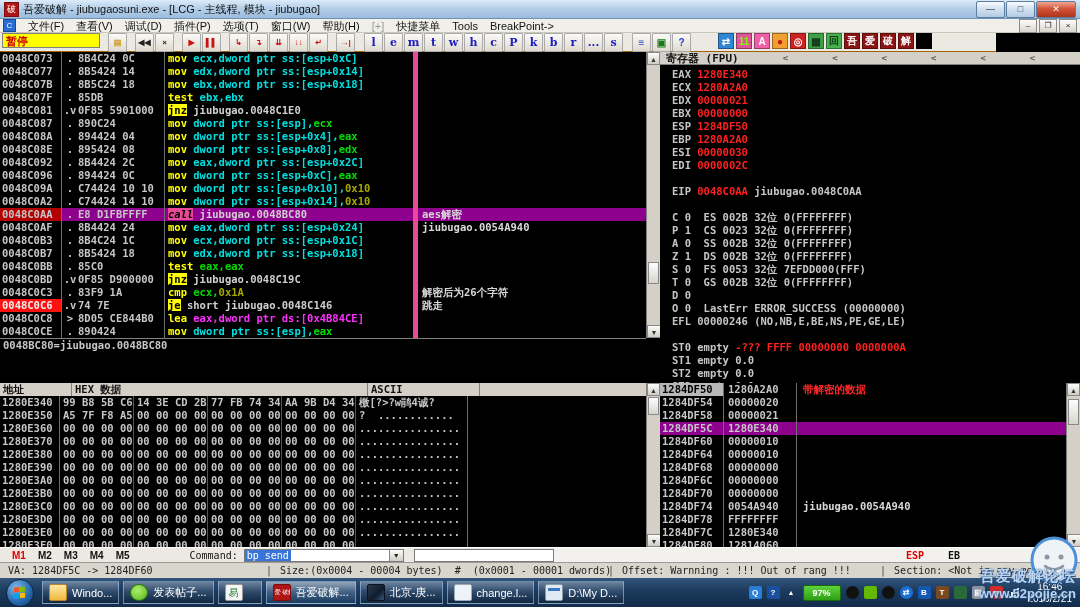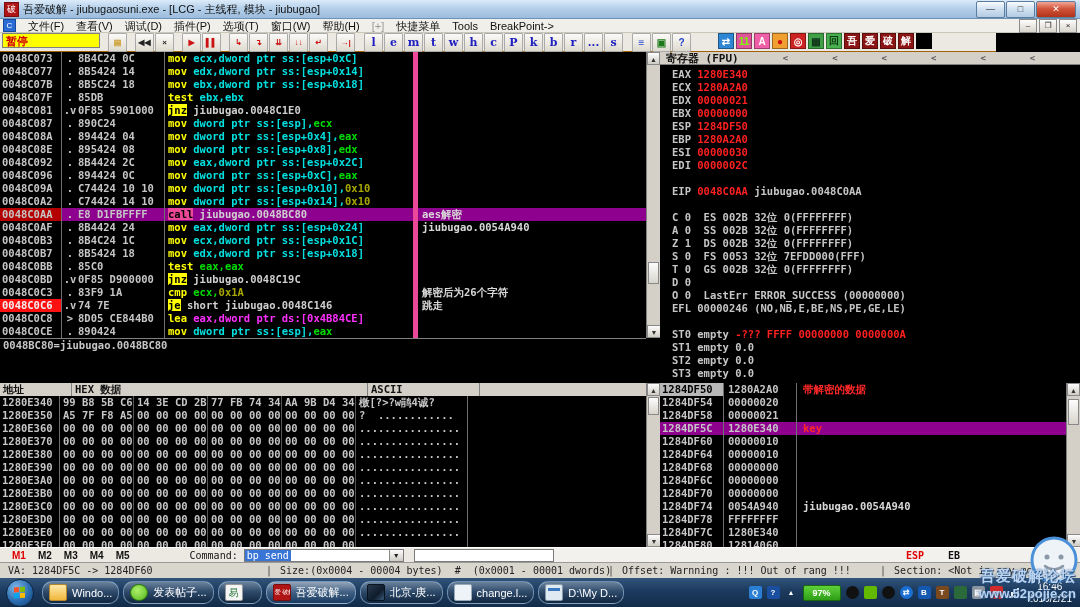--- a/index.html
+++ b/index.html
@@ -55,21 +55,21 @@
   .daddr.bpd{background:#b40000;}
   .daddr.bpr{background:#ff1010;color:#f0f0f0;}
   .ddec{width:16px;text-align:center;color:#c6c6c6;flex:0 0 auto;}
   .dhex{width:86px;color:#c6c6c6;flex:0 0 auto;border-right:1px solid #6e6e6e;}
   .dinstr{width:253px;padding-left:3px;box-sizing:border-box;border-right:5px solid #ec4899;flex:0 0 auto;overflow:hidden;}
   .dcmt{flex:1;padding-left:4px;color:#d8d8d8;overflow:hidden;}
   .drow.sel{background:#8e008e;}
   .tk-m{color:#ffff00}.tk-c{color:#00e0e0}.tk-g{color:#00dd00}.tk-n{color:#a8a800}
   .tk-p{color:#ff30ff}.tk-w{color:#cfcfcf}
   .tk-j{background:#ffff00;color:#000;}
-  .tk-cl{background:#ec4899;color:#000;}
+  .tk-cl{background:#ec4899;color:#000;font-style:italic;}
 
   .vscroll{position:absolute;width:14px;background:#d4d0c8;border-left:1px solid #808080;box-sizing:border-box;}
   .sarrow{height:13px;font-size:7px;text-align:center;line-height:13px;color:#333;
     background:linear-gradient(#fdfdfd,#cfccc3);border:1px solid #888;box-sizing:border-box;}
   .sthumb{position:absolute;left:1px;width:11px;background:linear-gradient(#fdfdfd,#d8d5cc);border:1px solid #888;box-sizing:border-box;}
 
   #infoline{position:absolute;left:0;top:286px;width:646px;height:13px;line-height:13px;background:#000;
     border-top:1px solid #808080;color:#c6c6c6;padding-left:3px;box-sizing:border-box;}
   #infogap{position:absolute;left:0;top:299px;width:660px;height:32px;background:#000;}
 
@@ -129,21 +129,21 @@
   .sbsep{color:#444;}
 
   
   #taskbar{position:absolute;top:578px;left:0;width:1080px;height:29px;
     background:linear-gradient(#33557b,#1d3c60 40%,#122b49);display:flex;align-items:center;box-sizing:border-box;}
   #start-orb{width:26px;height:26px;border-radius:50%;margin:0 8px 0 6px;flex:0 0 auto;
     background:radial-gradient(circle at 35% 30%,#7fb8e8,#2a6cb0 55%,#123c6e);
     border:1px solid #0c2540;display:flex;align-items:center;justify-content:center;}
   .flag{width:12px;height:12px;display:grid;grid-template-columns:5px 5px;grid-template-rows:5px 5px;gap:1px;transform:skewY(-4deg);}
   .flag i{display:block;}
-  .taskbtn{height:23px;min-width:44px;max-width:96px;margin-right:4px;border-radius:10px;flex:0 0 auto;
+  .taskbtn{height:23px;min-width:44px;max-width:96px;margin-right:4px;border-radius:0;flex:0 0 auto;
     border:1px solid rgba(170,205,240,.55);display:flex;align-items:center;padding:0 6px;gap:5px;
     background:linear-gradient(rgba(255,255,255,.30),rgba(255,255,255,.08) 48%,rgba(0,0,0,.18));
     color:#fff;font-size:11px;white-space:nowrap;overflow:hidden;box-sizing:border-box;}
   .taskbtn.active{background:linear-gradient(rgba(255,255,255,.5),rgba(180,215,250,.25) 48%,rgba(40,90,140,.3));}
   .tklabel{overflow:hidden;text-overflow:ellipsis;}
   .tic{width:16px;height:15px;flex:0 0 auto;border-radius:2px;display:flex;align-items:center;justify-content:center;
     font-size:8px;color:#fff;overflow:hidden;}
   .ic-explorer{background:linear-gradient(#ffe9a8,#f0b73c);border:1px solid #b8872a;}
   .ic-browser{background:radial-gradient(circle at 40% 35%,#aef06a,#53b51e);border-radius:50%;border:1px solid #2f7a10;}
   .ic-yi{background:#f5f5f5;color:#2a7a3a;border:1px solid #999;font-size:10px;}
@@ -334,40 +334,41 @@
           <div class="regline"><span class="regname">EDX </span><span class="regval">00000021</span></div>
           <div class="regline"><span class="regname">EBX </span><span class="regval">00000000</span></div>
           <div class="regline"><span class="regname">ESP </span><span class="regval">1284DF50</span></div>
           <div class="regline"><span class="regname">EBP </span><span class="regval">1280A2A0</span></div>
           <div class="regline"><span class="regname">ESI </span><span class="regval">00000030</span></div>
           <div class="regline"><span class="regname">EDI </span><span class="regval">0000002C</span></div>
           <div class="regline">&nbsp;</div>
           <div class="regline"><span class="regname">EIP </span><span class="regval">0048C0AA</span><span class="regmod"> jiubugao.0048C0AA</span></div>
           <div class="regline">&nbsp;</div>
           <div class="regline gray pre">C 0  ES 002B 32位 0(FFFFFFFF)</div>
+          <div class="regline gray pre">P 1  CS 0023 32位 0(FFFFFFFF)</div>
           <div class="regline gray pre">A 0  SS 002B 32位 0(FFFFFFFF)</div>
           <div class="regline gray pre">Z 1  DS 002B 32位 0(FFFFFFFF)</div>
           <div class="regline gray pre">S 0  FS 0053 32位 7EFDD000(FFF)</div>
           <div class="regline gray pre">T 0  GS 002B 32位 0(FFFFFFFF)</div>
           <div class="regline gray pre">D 0</div>
           <div class="regline gray pre">O 0  LastErr ERROR_SUCCESS (00000000)</div>
           <div class="regline gray pre">EFL 00000246 (NO,NB,E,BE,NS,PE,GE,LE)</div>
           <div class="regline">&nbsp;</div>
           <div class="regline"><span class="gray pre">ST0 empty </span><span class="strip0 pre">-??? FFFF 00000000 0000000A</span></div>
           <div class="regline gray pre">ST1 empty 0.0</div>
           <div class="regline gray pre">ST2 empty 0.0</div>
           <div class="regline gray pre">ST3 empty 0.0</div>
         </div>
     </div>
 
     <div id="stack" class="mono">
         <div class="prow srow"><span class="sa mark">1284DF50</span><span class="sv">1280A2A0</span><span class="sc cmt-r">带解密的数据</span></div>
         <div class="prow srow"><span class="sa">1284DF54</span><span class="sv">00000020</span><span class="sc "></span></div>
         <div class="prow srow"><span class="sa">1284DF58</span><span class="sv">00000021</span><span class="sc "></span></div>
-        <div class="prow srow sel"><span class="sa">1284DF5C</span><span class="sv">1280E340</span><span class="sc cmt-r">key</span></div>
+        <div class="prow srow sel"><span class="sa">1284DF5C</span><span class="sv">1280E340</span></div>
         <div class="prow srow"><span class="sa">1284DF60</span><span class="sv">00000010</span><span class="sc "></span></div>
         <div class="prow srow"><span class="sa">1284DF64</span><span class="sv">00000010</span><span class="sc "></span></div>
         <div class="prow srow"><span class="sa">1284DF68</span><span class="sv">00000000</span><span class="sc "></span></div>
         <div class="prow srow"><span class="sa">1284DF6C</span><span class="sv">00000000</span><span class="sc "></span></div>
         <div class="prow srow"><span class="sa">1284DF70</span><span class="sv">00000000</span><span class="sc "></span></div>
         <div class="prow srow"><span class="sa">1284DF74</span><span class="sv">0054A940</span><span class="sc cmt-w">jiubugao.0054A940</span></div>
         <div class="prow srow"><span class="sa">1284DF78</span><span class="sv">FFFFFFFF</span><span class="sc "></span></div>
         <div class="prow srow"><span class="sa">1284DF7C</span><span class="sv">1280E340</span><span class="sc "></span></div>
         <div class="prow srow"><span class="sa">1284DF80</span><span class="sv">12814060</span><span class="sc "></span></div>
       </div>

